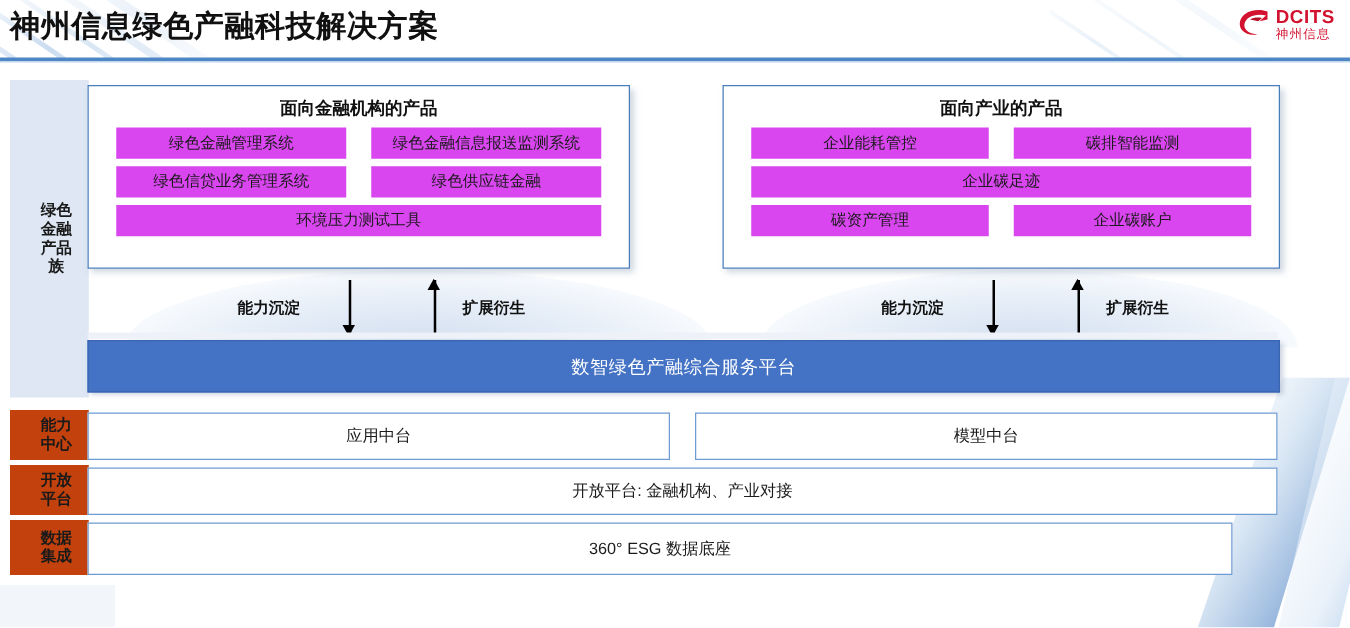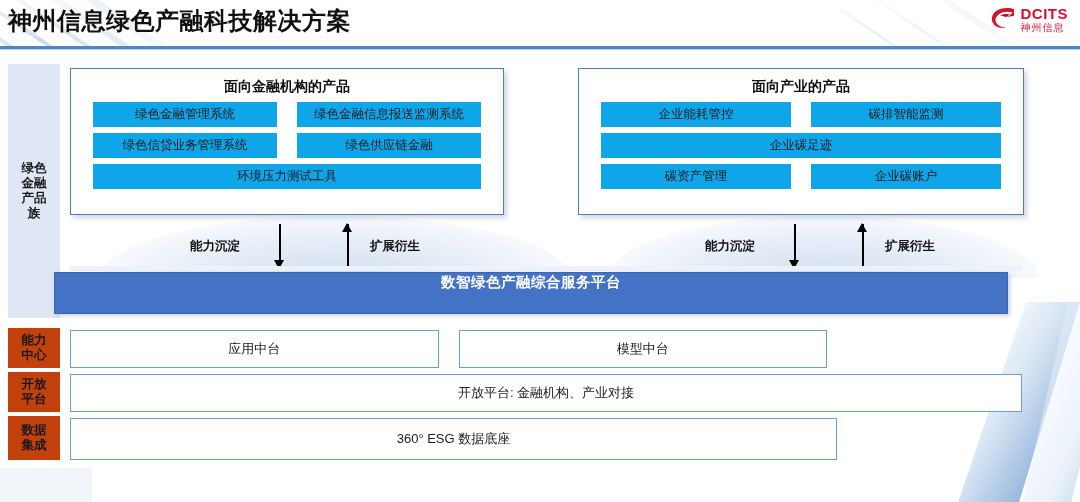--- a/index.html
+++ b/index.html
@@ -60,81 +60,81 @@
   .logo{
     position:absolute;right:12px;top:6px;display:flex;align-items:flex-start;gap:5px;
   }
   .logo-mark{width:26px;height:24px;flex:none;}
   .logo-text{display:flex;flex-direction:column;line-height:1;}
   .logo-en{font-size:15px;font-weight:bold;color:#d2122e;letter-spacing:.5px;}
   .logo-cn{font-size:10px;color:#d2122e;letter-spacing:1px;margin-top:2px;}
 
   
   .rail{position:absolute;left:8px;width:52px;display:flex;align-items:center;justify-content:center;
-        text-align:center;font-size:12.5px;font-weight:bold;color:#1a1a1a;line-height:1.22;}
+        text-align:center;font-size:12.5px;font-weight:bold;color:#1a1a1a;line-height:1.22;padding-left:11px;}
   .rail.blue{background:#dee7f3;}
   .rail.peach{background:#c2410c;}
   .rail.r1{top:64px;height:254px;}
   .rail.r2{top:328px;height:40px;}
   .rail.r3{top:372px;height:40px;}
   .rail.r4{top:416px;height:44px;}
 
   
   .panel{
     position:absolute;top:68px;height:145px;background:#fff;border:1.5px solid #4a7ebb;
     box-shadow:3px 3px 5px rgba(120,140,170,.35);
   }
   .panel.left{left:70px;width:432px;}
   .panel.right{left:578px;width:444px;}
   .panel-title{
     text-align:center;font-size:14px;font-weight:bold;color:#111;margin-top:9px;margin-bottom:6px;
   }
   .chips{display:flex;flex-direction:column;gap:6px;padding:0 22px;}
   .chip-row{display:flex;gap:20px;}
   .chip{
-    flex:1;height:25px;background:#0ea5e9;display:flex;align-items:center;justify-content:center;
+    flex:1;height:25px;background:#d946ef;display:flex;align-items:center;justify-content:center;
     font-size:12.5px;color:#1b1b1b;
   }
 
   
   .arrowgrp{position:absolute;display:flex;align-items:center;gap:0;}
   .arrowlbl{font-size:12.5px;font-weight:bold;color:#111;white-space:nowrap;}
   .arrow{position:relative;width:12px;height:44px;}
   .arrow .shaft{position:absolute;left:5px;top:0;width:1.6px;height:44px;background:#000;}
   .arrow.down .head{
     position:absolute;left:0;bottom:-1px;width:0;height:0;
     border-left:5.5px solid transparent;border-right:5.5px solid transparent;border-top:9px solid #000;
   }
   .arrow.up .head{
     position:absolute;left:0;top:-1px;width:0;height:0;
     border-left:5.5px solid transparent;border-right:5.5px solid transparent;border-bottom:9px solid #000;
   }
 
   
   .platform{
-    position:absolute;left:54px;top:272px;width:952px;height:40px;background:#4472c4;
-    border:1px solid #3b65b0;display:flex;align-items:flex-start;justify-content:center;
-    color:#fff;font-size:14.5px;font-weight:bold;letter-spacing:.5px;
+    position:absolute;left:70px;top:272px;width:952px;height:40px;background:#4472c4;
+    border:1px solid #3b65b0;display:flex;align-items:center;justify-content:center;
+    color:#fff;font-size:14.5px;font-weight:normal;letter-spacing:.5px;
     box-shadow:2px 2px 4px rgba(110,130,165,.35);
   }
   .platform-cap{
     position:absolute;left:70px;top:266px;width:952px;height:5px;background:#eef2f8;
   }
 
   
   .boxrow{position:absolute;display:flex;gap:20px;}
   .obox{
     background:#fff;border:1.5px solid #6e9bd1;display:flex;align-items:center;justify-content:center;
     font-size:13px;color:#1b1b1b;height:100%;
   }
-  .row-mid{left:70px;top:330px;width:757px;height:36px;}
+  .row-mid{left:70px;top:330px;width:952px;height:36px;}
   .row-mid .obox{flex:1;}
   .row-open{left:70px;top:374px;width:952px;height:36px;}
   .row-open .obox{flex:1;}
-  .row-data{left:70px;top:418px;width:767px;height:40px;}
+  .row-data{left:70px;top:418px;width:916px;height:40px;}
   .row-data .obox{flex:1;}
 
   
   .footer{
     position:absolute;left:0;top:504px;width:1080px;text-align:center;
     font-size:11px;font-style:italic;font-weight:bold;color:#3a3a3a;
   }
 </style>
 </head>
 <body>

